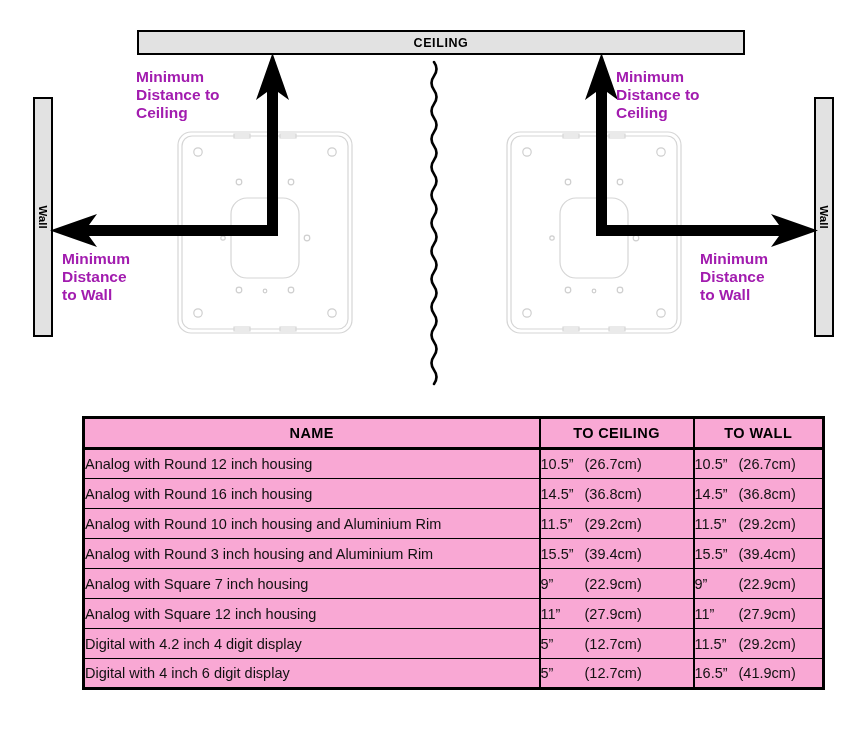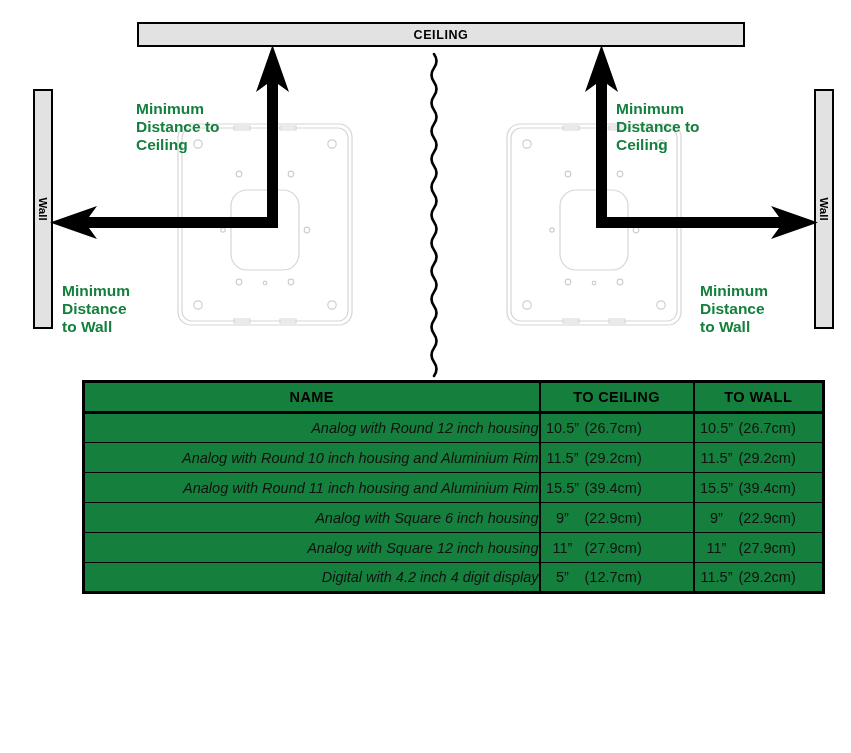--- a/index.html
+++ b/index.html
@@ -11,21 +11,21 @@
     width: 851px;
     height: 753px;
     position: relative;
     font-family: "Liberation Sans", sans-serif;
     overflow: hidden;
   }
 
   
   #diagram {
     position: absolute;
-    left: 0; top: 4px;
+    left: 0; top: 12px;
     width: 851px;
     height: 390px;
   }
 
   .ceiling-bar {
     position: absolute;
     left: 137px;
     top: 18px;
     width: 608px;
     height: 25px;
@@ -84,38 +84,37 @@
     height: 390px;
     pointer-events: none;
   }
 
   
   .callout {
     position: absolute;
     font-size: 15.5px;
     font-weight: bold;
     line-height: 1.16;
-    color: #15803d;
+    color: #a21caf;
     white-space: pre-line;
-    margin-top: 40px;
   }
   #callout-ceiling-left { left: 136px; top: 56px; }
   #callout-wall-left    { left: 62px;  top: 238px; }
   #callout-ceiling-right{ left: 616px; top: 56px; }
   #callout-wall-right   { left: 700px; top: 238px; }
 
   
   #spec-table {
     position: absolute;
     left: 82px;
-    top: 380px;
+    top: 416px;
     width: 740px;
     border-collapse: collapse;
     table-layout: fixed;
-    background: #15803d;
+    background: #f9a8d4;
   }
   #spec-table td, #spec-table th {
     border: 1px solid #000;
     padding: 0;
     box-sizing: border-box;
   }
   #spec-table {
     border: 3px solid #000;
   }
   #spec-table thead th {
@@ -129,33 +128,32 @@
   #spec-table tbody td {
     height: 30px;
     font-size: 14.5px;
     font-weight: normal;
     color: #111;
   }
   .col-name  { width: 456px; }
   .col-ceil  { width: 154px; border-left: 2px solid #000 !important; }
   .col-wall  { width: 130px; border-left: 2px solid #000 !important; }
 
-  td.name-cell { padding-left: 8px; text-align: right; font-style: italic; }
+  td.name-cell { padding-left: 8px; text-align: left; }
   td.val-cell  { padding-left: 8px; }
 
   .val-wrap {
     display: flex;
     align-items: baseline;
     white-space: nowrap;
   }
   .val-in {
     display: inline-block;
     min-width: 44px;
     flex: 0 0 auto;
-    text-align: center;
   }
   .val-cm { flex: 0 0 auto; }
 </style>
 </head>
 <body>
 
 <div id="diagram">
 
   <div class="ceiling-bar">
     <span class="ceiling-label">CEILING</span>
@@ -294,51 +292,66 @@
           </div>
         </td>
         <td class="val-cell">
           <div class="val-wrap">
             <span class="val-in">10.5”</span>
             <span class="val-cm">(26.7cm)</span>
           </div>
         </td>
       </tr>
       <tr>
+        <td class="name-cell">Analog with Round 16 inch housing</td>
+        <td class="val-cell">
+          <div class="val-wrap">
+            <span class="val-in">14.5”</span>
+            <span class="val-cm">(36.8cm)</span>
+          </div>
+        </td>
+        <td class="val-cell">
+          <div class="val-wrap">
+            <span class="val-in">14.5”</span>
+            <span class="val-cm">(36.8cm)</span>
+          </div>
+        </td>
+      </tr>
+      <tr>
         <td class="name-cell">Analog with Round 10 inch housing and Aluminium Rim</td>
         <td class="val-cell">
           <div class="val-wrap">
             <span class="val-in">11.5”</span>
             <span class="val-cm">(29.2cm)</span>
           </div>
         </td>
         <td class="val-cell">
           <div class="val-wrap">
             <span class="val-in">11.5”</span>
             <span class="val-cm">(29.2cm)</span>
           </div>
         </td>
       </tr>
       <tr>
-        <td class="name-cell">Analog with Round 11 inch housing and Aluminium Rim</td>
+        <td class="name-cell">Analog with Round 3 inch housing and Aluminium Rim</td>
         <td class="val-cell">
           <div class="val-wrap">
             <span class="val-in">15.5”</span>
             <span class="val-cm">(39.4cm)</span>
           </div>
         </td>
         <td class="val-cell">
           <div class="val-wrap">
             <span class="val-in">15.5”</span>
             <span class="val-cm">(39.4cm)</span>
           </div>
         </td>
       </tr>
       <tr>
-        <td class="name-cell">Analog with Square 6 inch housing</td>
+        <td class="name-cell">Analog with Square 7 inch housing</td>
         <td class="val-cell">
           <div class="val-wrap">
             <span class="val-in">9”</span>
             <span class="val-cm">(22.9cm)</span>
           </div>
         </td>
         <td class="val-cell">
           <div class="val-wrap">
             <span class="val-in">9”</span>
             <span class="val-cm">(22.9cm)</span>
@@ -368,14 +381,29 @@
             <span class="val-cm">(12.7cm)</span>
           </div>
         </td>
         <td class="val-cell">
           <div class="val-wrap">
             <span class="val-in">11.5”</span>
             <span class="val-cm">(29.2cm)</span>
           </div>
         </td>
       </tr>
+      <tr>
+        <td class="name-cell">Digital with 4 inch 6 digit display</td>
+        <td class="val-cell">
+          <div class="val-wrap">
+            <span class="val-in">5”</span>
+            <span class="val-cm">(12.7cm)</span>
+          </div>
+        </td>
+        <td class="val-cell">
+          <div class="val-wrap">
+            <span class="val-in">16.5”</span>
+            <span class="val-cm">(41.9cm)</span>
+          </div>
+        </td>
+      </tr>
     </tbody>
 </table>
 
 </body></html>

